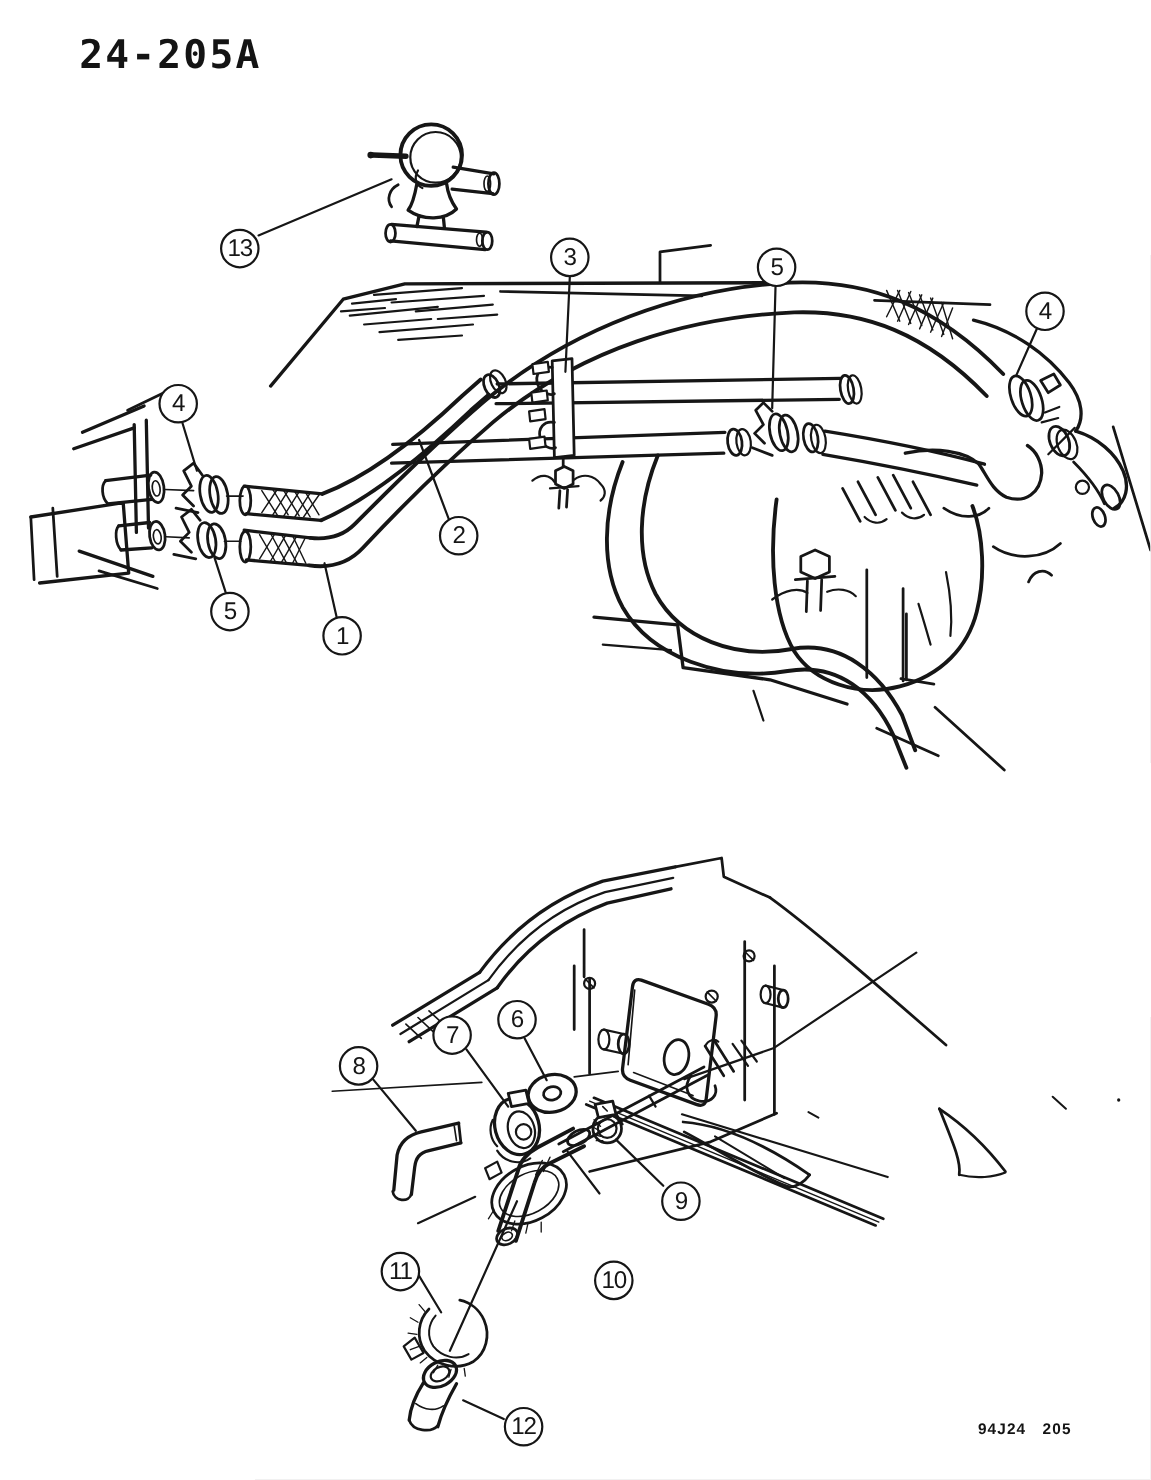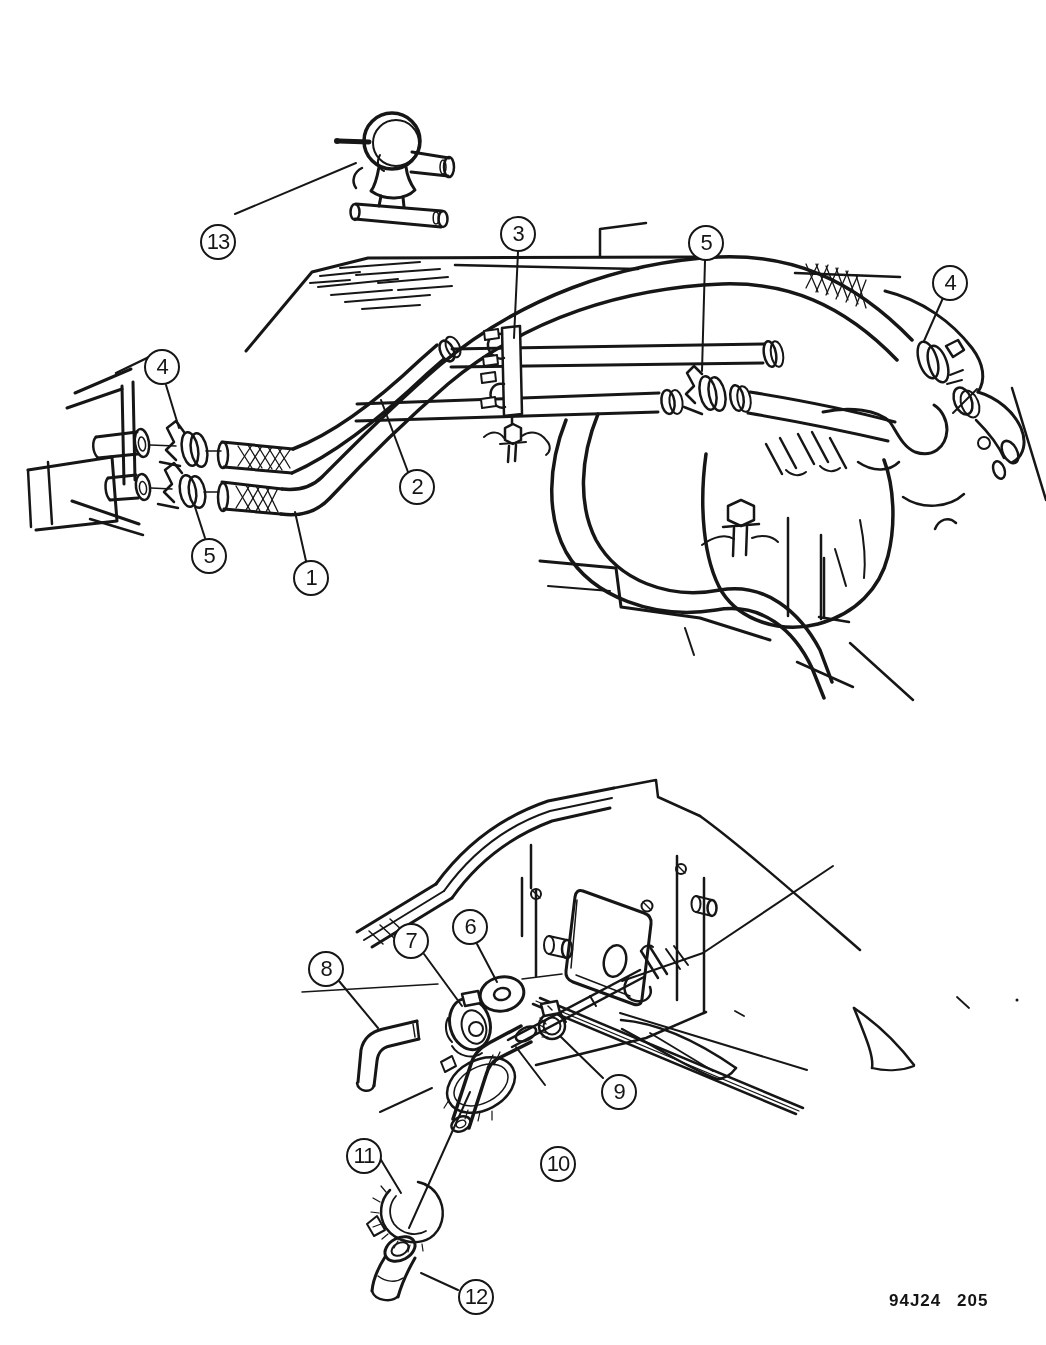--- a/index.html
+++ b/index.html
@@ -9,36 +9,37 @@
   }
   .art{position:absolute;left:0;top:0;}
   .figure-code{
     position:absolute;left:72px;top:30px;
     font-family:"DejaVu Sans Mono",monospace;font-weight:700;
     font-size:36px;letter-spacing:2px;color:#141414;
   }
   .plate-code{
     position:absolute;left:889px;top:1291px;
     font-family:"Liberation Sans",sans-serif;font-weight:700;
-    font-size:17px;letter-spacing:1px;word-spacing:10px;color:#141414;
+    font-size:14px;letter-spacing:1px;word-spacing:10px;color:#141414;
   }
   .callout{
     position:absolute;width:36px;height:36px;border:2.5px solid #161616;
     border-radius:50%;background:#fff;box-sizing:border-box;
     display:flex;align-items:center;justify-content:center;
     font-size:22px;line-height:1;letter-spacing:-1px;color:#161616;
     font-family:"Liberation Sans",sans-serif;
   }
   svg path, svg ellipse, svg circle, svg line{vector-effect:none;}
 </style>
 </head>
 <body>
 
 <div class="page">
 
+  <div class="figure-code">24-205A</div>
 
   <svg class="art" width="1046" height="1345" viewBox="0 0 1046 1345" fill="none" stroke="#161616" stroke-linecap="round" stroke-linejoin="round">
 
     <g>
       <circle cx="392" cy="141" r="28" stroke-width="3.5"></circle>
       <circle cx="396" cy="143" r="23" stroke-width="2"></circle>
       <path d="M380,155 C376,162 378,168 384,171" stroke-width="2"></path>
       <path d="M339,141 L369,142" stroke-width="5"></path>
       <circle cx="337" cy="141" r="3" fill="#161616" stroke="none"></circle>
       <path d="M362,168 C354,172 351,181 356,188" stroke-width="2.5"></path>
@@ -386,21 +387,21 @@
       <path d="M477,944 L497,982"></path>
       <path d="M603,1078 L560,1036"></path>
       <path d="M545,1085 L516,1047"></path>
       <path d="M380,1112 L432,1088"></path>
       <path d="M372,1145 L401,1193"></path>
       <path d="M470,1092 L409,1228"></path>
       <path d="M458,1290 L421,1273"></path>
     </g>
   </svg>
 
-  <div class="callout" style="left:200px;top:224px;">13</div>
+  <div class="callout" style="left:200px;top:208px;">13</div>
   <div class="callout" style="left:500px;top:216px;">3</div>
   <div class="callout" style="left:688px;top:225px;">5</div>
   <div class="callout" style="left:932px;top:265px;">4</div>
   <div class="callout" style="left:144px;top:349px;">4</div>
   <div class="callout" style="left:191px;top:538px;">5</div>
   <div class="callout" style="left:399px;top:469px;">2</div>
   <div class="callout" style="left:293px;top:560px;">1</div>
   <div class="callout" style="left:308px;top:951px;">8</div>
   <div class="callout" style="left:393px;top:923px;">7</div>
   <div class="callout" style="left:452px;top:909px;">6</div>

